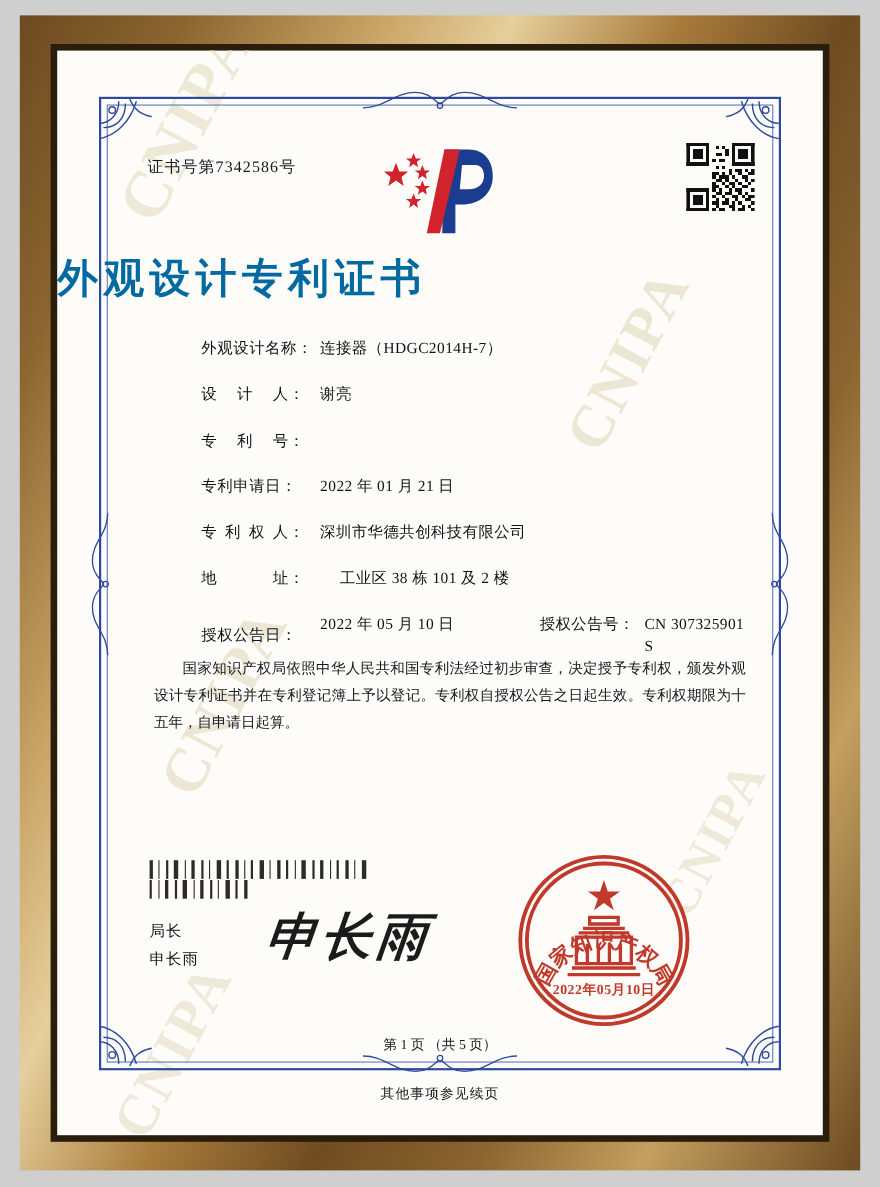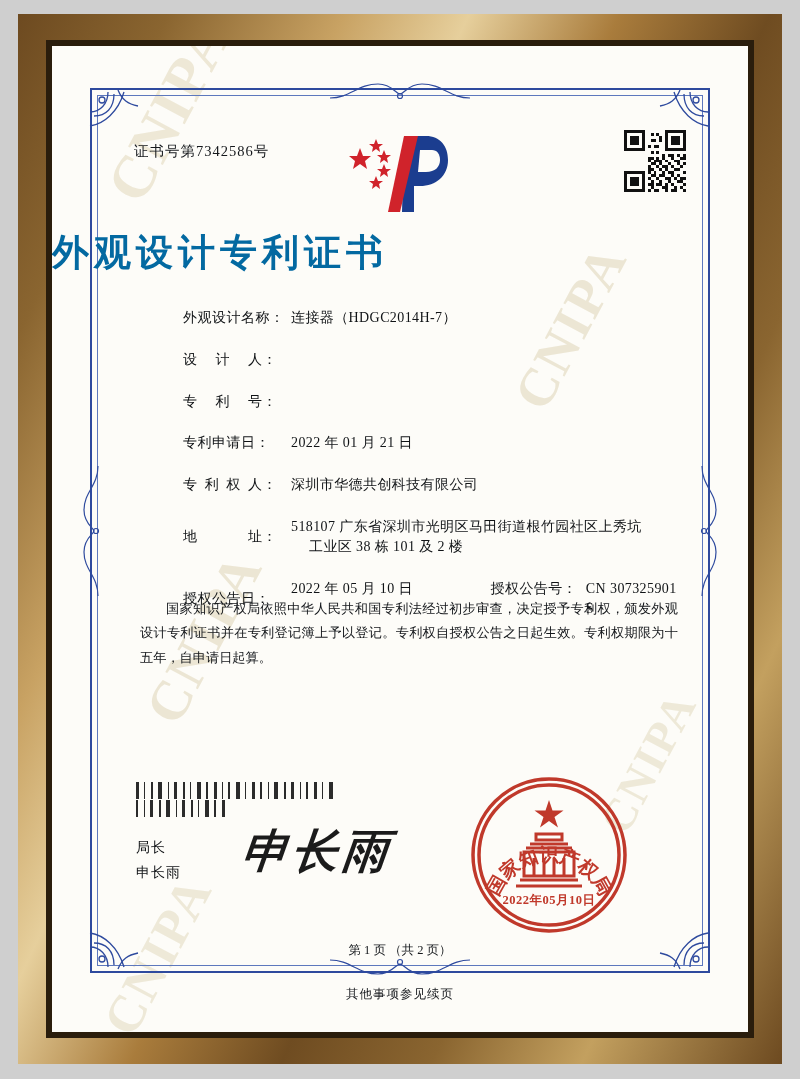--- a/index.html
+++ b/index.html
@@ -429,20 +429,21 @@
         <div class="lab">外观设计名称：</div>
         <div class="val">连接器（HDGC2014H-7）</div>
       </div>
 
       <div class="row">
         <div class="lab spread">
           <span>设</span>
           <span>计</span>
           <span>人：</span>
         </div>
+        <div class="val">谢亮</div>
       </div>
 
       <div class="row">
         <div class="lab spread">
           <span>专</span>
           <span>利</span>
           <span>号：</span>
         </div>
       </div>
 
@@ -460,21 +461,20 @@
         </div>
         <div class="val">深圳市华德共创科技有限公司</div>
       </div>
 
       <div class="row">
         <div class="lab spread">
           <span>地</span>
           <span>址：</span>
         </div>
         <div class="val">
-          <span>518107 广东省深圳市光明区马田街道根竹园社区上秀坑</span>
           <span class="l2">工业区 38 栋 101 及 2 楼</span>
         </div>
       </div>
 
       <div class="row dual">
         <div class="lab">授权公告日：</div>
         <div class="val">
           <span class="a">2022 年 05 月 10 日</span>
           <span class="b-lab">授权公告号：</span>
           <span>CN 307325901 S</span>
@@ -549,17 +549,17 @@
         <path d="M52 106 L110 106"></path>
         <path d="M56 102 L106 102 L106 78 L56 78 Z"></path>
         <path d="M66 102 L66 84 M76 102 L76 84 M86 102 L86 84 M96 102 L96 84"></path>
         <path d="M58 74 L104 74"></path>
         <path d="M62 70 L100 70"></path>
         <path d="M68 66 L94 66 L94 60 L68 60 Z"></path>
       </g>
     </svg>
     <div class="seal-date">2022年05月10日</div>
 
-    <div class="page-no">第 1 页 （共 2 页）</div>
+    <div class="page-no">第 1 页 （共 5 页）</div>
     <div class="footnote">其他事项参见续页</div>
 
   </div>
 </div>
 
 </body></html>

